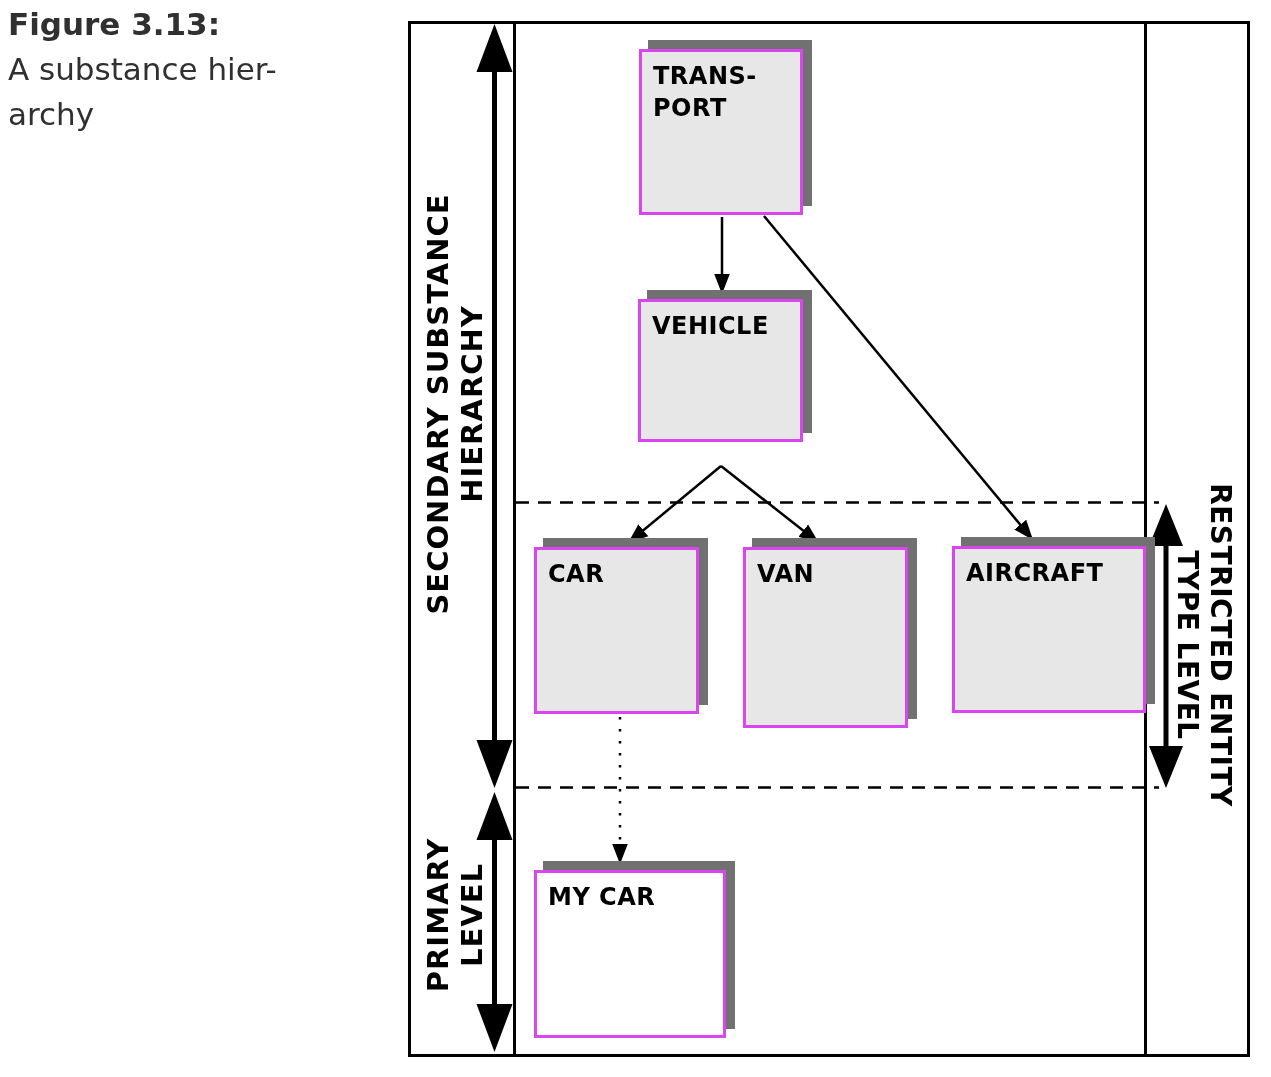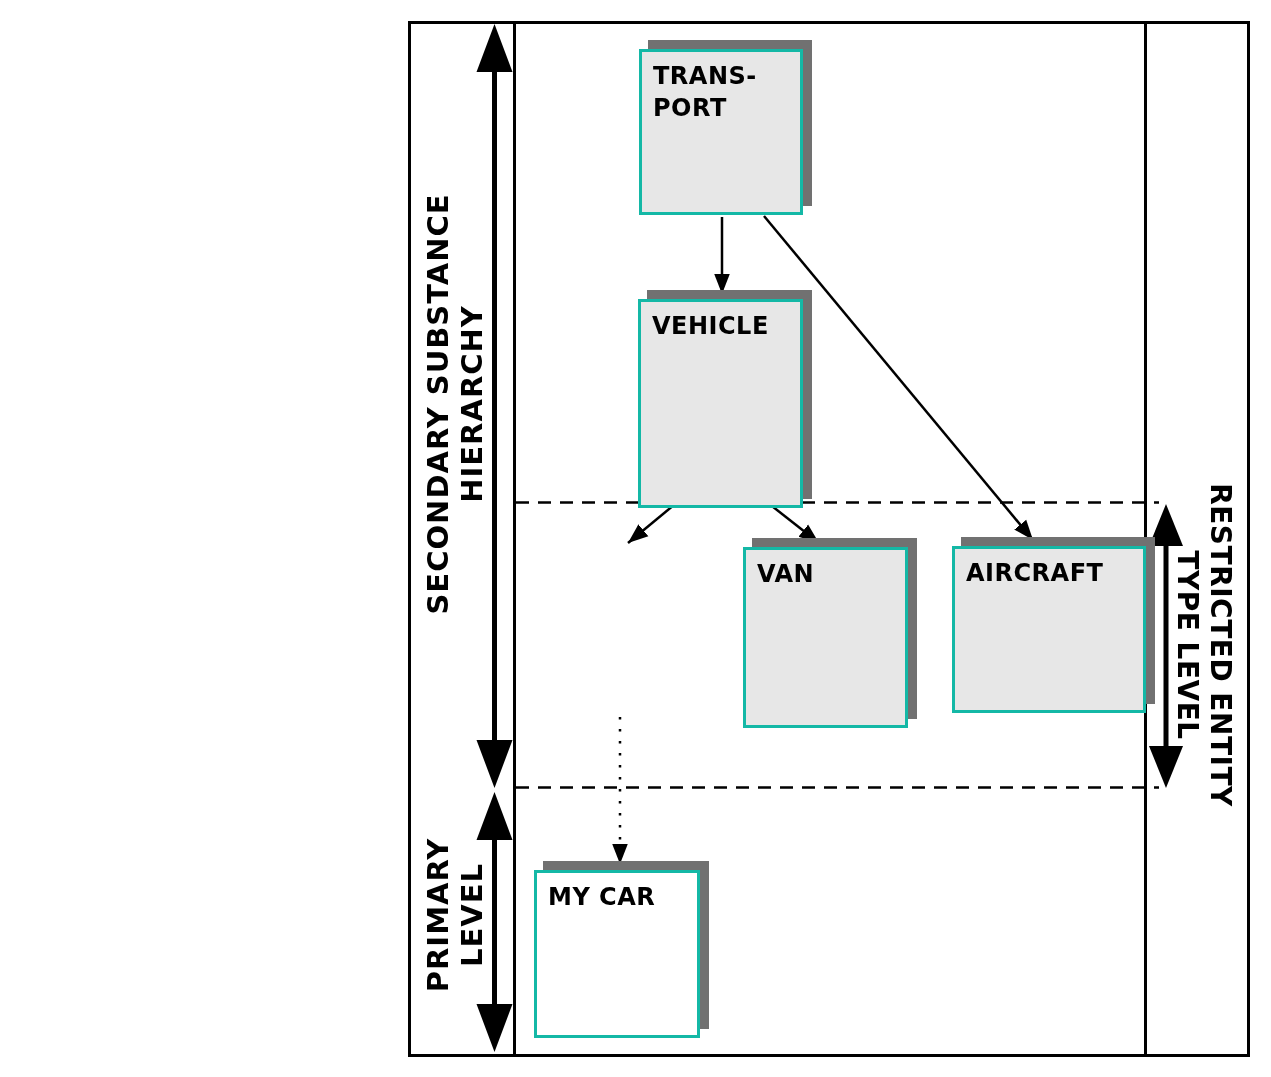--- a/index.html
+++ b/index.html
@@ -5,46 +5,51 @@
   html,body{margin:0;padding:0;background:#ffffff;}
   #stage{position:relative;width:1271px;height:1077px;background:#ffffff;overflow:hidden;
          font-family:"DejaVu Sans","Liberation Sans",sans-serif;}
   
   #caption{position:absolute;left:8px;top:2px;color:#303030;width:390px;}
   #caption .t{font-weight:bold;font-size:31px;line-height:45px;}
   #caption .l{font-weight:normal;font-size:31px;line-height:45px;}
   
   #lines{position:absolute;left:0;top:0;}
   
-  .node{position:absolute;box-sizing:border-box;border:3px solid #14b8a6;background:#e7e7e7;
+  .node{position:absolute;box-sizing:border-box;border:3px solid #d946ef;background:#e7e7e7;
         box-shadow:9px -9px 0 0 #717171;padding:9px 11px;
         font-weight:bold;font-size:24px;line-height:1.32;color:#000;
         white-space:pre-line;letter-spacing:0.5px;}
   #node-mycar{background:#ffffff;}
   #node-transport{left:639px;top:49px;width:164px;height:166px;}
-  #node-vehicle{left:638px;top:299px;width:165px;height:209px;}
+  #node-vehicle{left:638px;top:299px;width:165px;height:143px;}
   #node-car{left:534px;top:547px;width:165px;height:167px;}
   #node-van{left:743px;top:547px;width:165px;height:181px;}
   #node-aircraft{left:952px;top:546px;width:194px;height:167px;}
-  #node-mycar{left:534px;top:870px;width:166px;height:168px;}
+  #node-mycar{left:534px;top:870px;width:192px;height:168px;}
   
   .vlabel{position:absolute;font-weight:bold;color:#000;text-align:center;
           white-space:pre-line;line-height:1.18;}
   #label-secondary{left:147px;top:368px;width:620px;height:72px;
                    transform:rotate(-90deg);font-size:29px;letter-spacing:1px;}
   #label-primary{left:307px;top:879px;width:300px;height:72px;
                  transform:rotate(-90deg);font-size:29px;letter-spacing:1px;}
   #label-restricted{left:942px;top:610px;width:520px;height:70px;
                     transform:rotate(90deg);font-size:28px;letter-spacing:0.5px;}
 </style>
 </head>
 <body>
 
 <div id="stage">
 
+  <div id="caption">
+    <div class="t">Figure 3.13:</div>
+    <div class="l">A substance hier-</div>
+    <div class="l">archy</div>
+  </div>
 
   <svg id="lines" width="1271" height="1077">
     <defs>
       <marker id="ah" viewBox="0 0 9 7" refX="9" refY="3.5" markerWidth="8" markerHeight="7" orient="auto" markerUnits="strokeWidth">
         <path d="M0,0 L9,3.5 L0,7 z" fill="#000"></path>
       </marker>
     </defs>
 
     <rect x="409.5" y="22.5" width="839" height="1033" fill="none" stroke="#000" stroke-width="3"></rect>
 
@@ -75,20 +80,21 @@
     <line x1="722" y1="217" x2="722" y2="294" stroke="#000" stroke-width="2.5" marker-end="url(#ah)"></line>
     <line x1="764" y1="216" x2="1033" y2="540" stroke="#000" stroke-width="2.5" marker-end="url(#ah)"></line>
     <line x1="721" y1="466" x2="628" y2="543" stroke="#000" stroke-width="2.5" marker-end="url(#ah)"></line>
     <line x1="721" y1="466" x2="819" y2="543" stroke="#000" stroke-width="2.5" marker-end="url(#ah)"></line>
     <line x1="620" y1="717" x2="620" y2="864" stroke="#000" stroke-width="2.5" stroke-dasharray="2.5 9.5" marker-end="url(#ah)"></line>
   </svg>
 
   <div class="node" id="node-transport">TRANS-
 PORT</div>
   <div class="node" id="node-vehicle">VEHICLE</div>
+  <div class="node" id="node-car">CAR</div>
   <div class="node" id="node-van">VAN</div>
   <div class="node" id="node-aircraft">AIRCRAFT</div>
   <div class="node" id="node-mycar">MY CAR</div>
 
   <div class="vlabel" id="label-secondary">SECONDARY SUBSTANCE
 HIERARCHY</div>
   <div class="vlabel" id="label-primary">PRIMARY
 LEVEL</div>
   <div class="vlabel" id="label-restricted">RESTRICTED ENTITY
 TYPE LEVEL</div>

